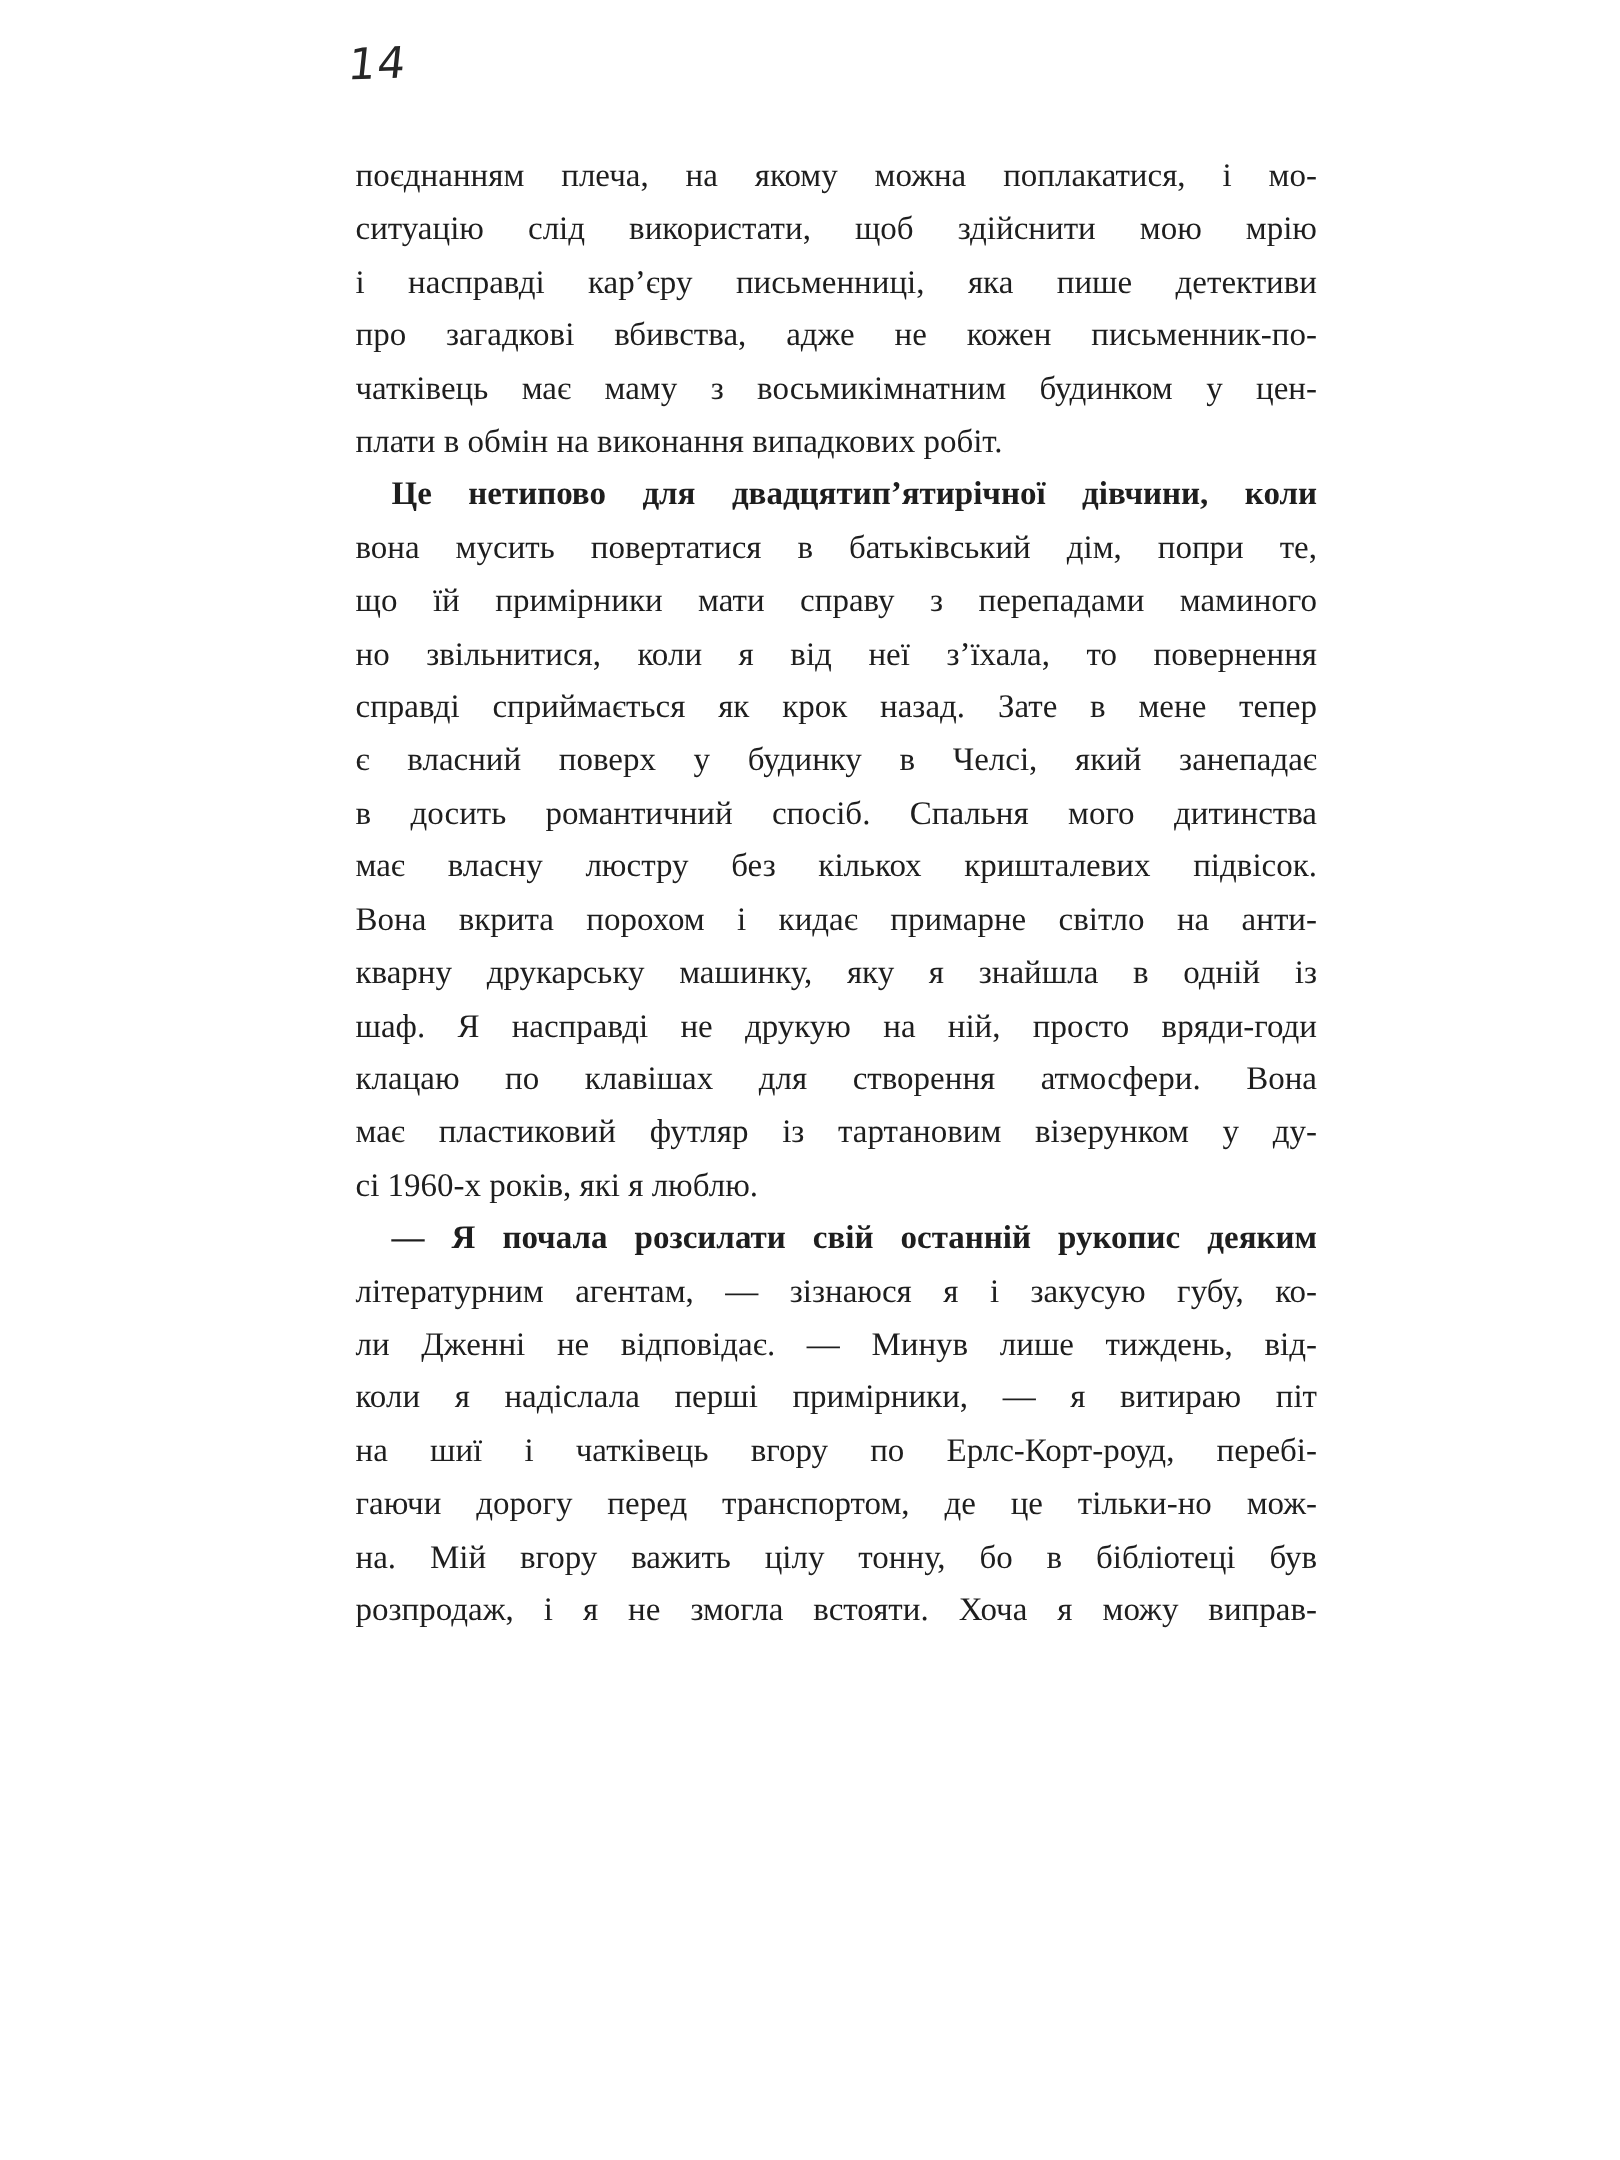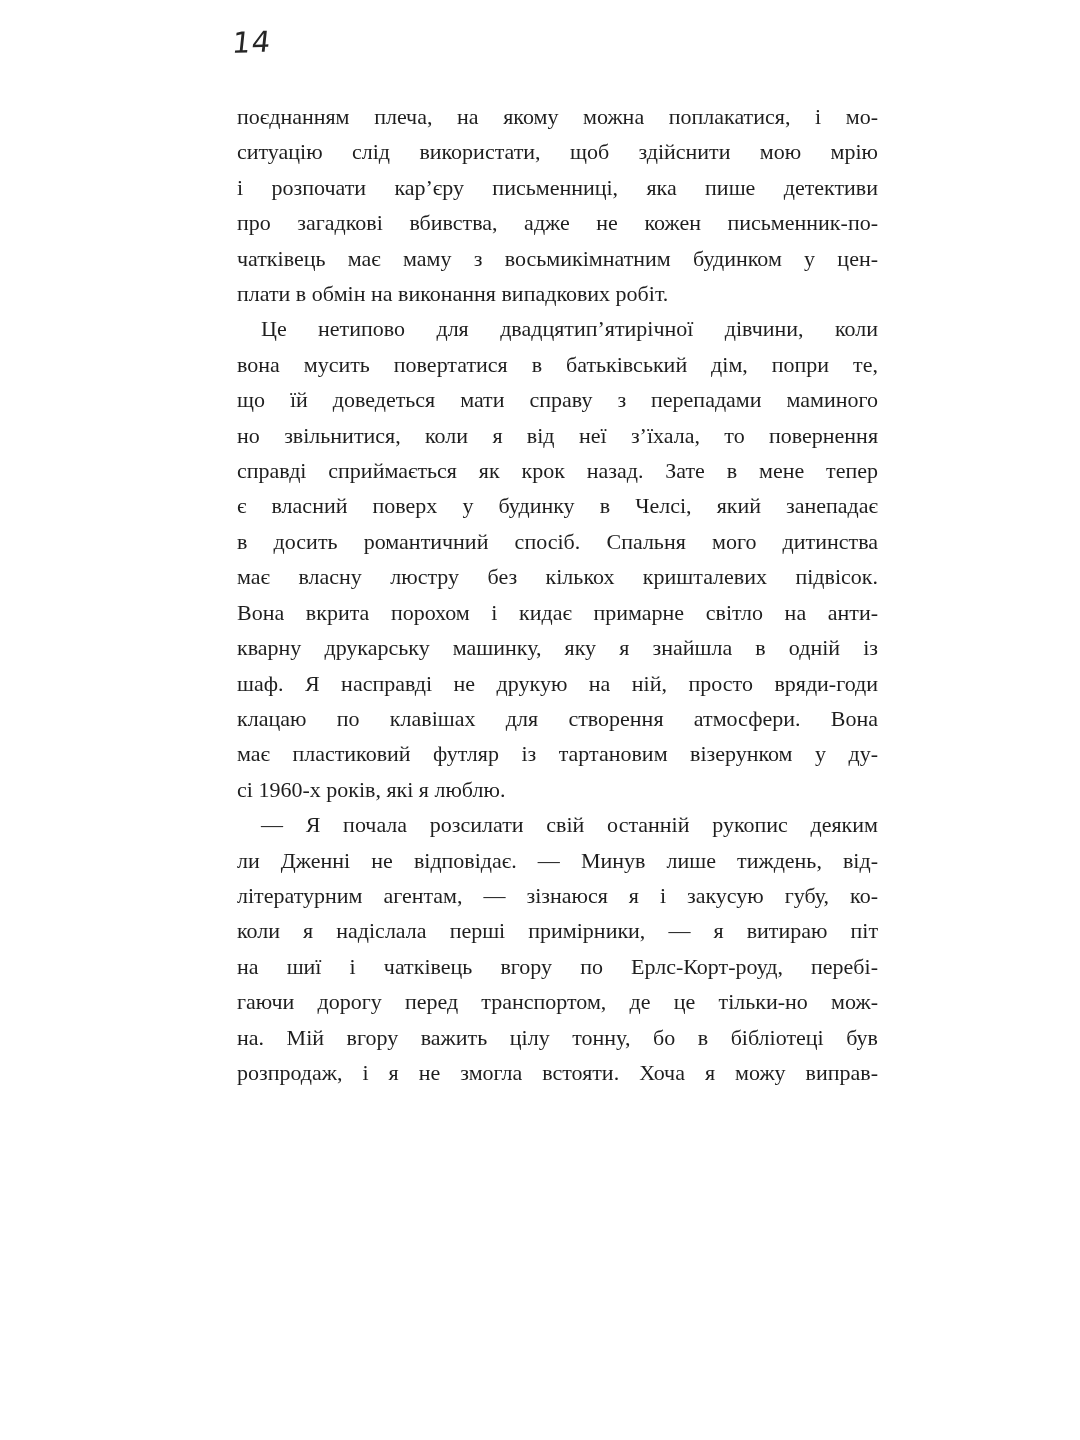--- a/index.html
+++ b/index.html
@@ -40,56 +40,57 @@
   .line {
     text-align: justify;
     text-align-last: justify;
     white-space: normal;
   }
   .line.para-end {
     text-align-last: left;
   }
   .line.indent {
     text-indent: 24px;
+    font-weight: bold;
   }
 </style>
 </head>
 <body>
 
 <div class="page" style="background: rgb(255, 255, 255); color: rgb(30, 30, 30);">
   <div class="page-number" style="color: rgb(38, 38, 38);">14</div>
   <div class="text-block" id="text-block">
       <div class="paragraph">
         <div class="line">поєднанням плеча, на якому можна поплакатися, і мо-</div>
         <div class="line">ситуацію слід використати, щоб здійснити мою мрію</div>
-        <div class="line">і розпочати кар’єру письменниці, яка пише детективи</div>
+        <div class="line">і насправді кар’єру письменниці, яка пише детективи</div>
         <div class="line">про загадкові вбивства, адже не кожен письменник-по-</div>
         <div class="line">чатківець має маму з восьмикімнатним будинком у цен-</div>
         <div class="line para-end">плати в обмін на виконання випадкових робіт.</div>
       </div>
       <div class="paragraph">
         <div class="line indent">Це нетипово для двадцятип’ятирічної дівчини, коли</div>
         <div class="line">вона мусить повертатися в батьківський дім, попри те,</div>
-        <div class="line">що їй доведеться мати справу з перепадами маминого</div>
+        <div class="line">що їй примірники мати справу з перепадами маминого</div>
         <div class="line">но звільнитися, коли я від неї з’їхала, то повернення</div>
         <div class="line">справді сприймається як крок назад. Зате в мене тепер</div>
         <div class="line">є власний поверх у будинку в Челсі, який занепадає</div>
         <div class="line">в досить романтичний спосіб. Спальня мого дитинства</div>
         <div class="line">має власну люстру без кількох кришталевих підвісок.</div>
         <div class="line">Вона вкрита порохом і кидає примарне світло на анти-</div>
         <div class="line">кварну друкарську машинку, яку я знайшла в одній із</div>
         <div class="line">шаф. Я насправді не друкую на ній, просто вряди-годи</div>
         <div class="line">клацаю по клавішах для створення атмосфери. Вона</div>
         <div class="line">має пластиковий футляр із тартановим візерунком у ду-</div>
         <div class="line para-end">сі 1960-х років, які я люблю.</div>
       </div>
       <div class="paragraph">
         <div class="line indent">— Я почала розсилати свій останній рукопис деяким</div>
+        <div class="line">літературним агентам, — зізнаюся я і закусую губу, ко-</div>
         <div class="line">ли Дженні не відповідає. — Минув лише тиждень, від-</div>
-        <div class="line">літературним агентам, — зізнаюся я і закусую губу, ко-</div>
         <div class="line">коли я надіслала перші примірники, — я витираю піт</div>
         <div class="line">на шиї і чатківець вгору по Ерлс-Корт-роуд, перебі-</div>
         <div class="line">гаючи дорогу перед транспортом, де це тільки-но мож-</div>
         <div class="line">на. Мій вгору важить цілу тонну, бо в бібліотеці був</div>
         <div class="line">розпродаж, і я не змогла встояти. Хоча я можу виправ-</div>
       </div>
     </div>
 </div>
 
 </body></html>

